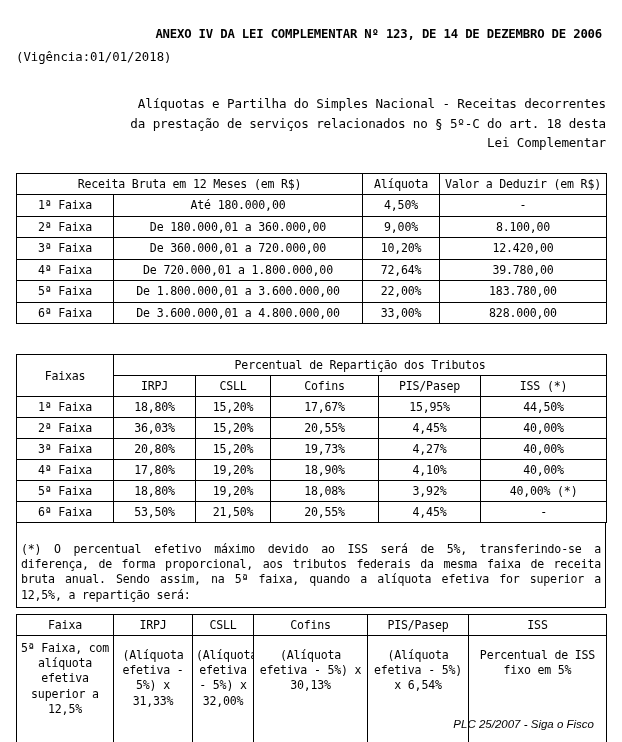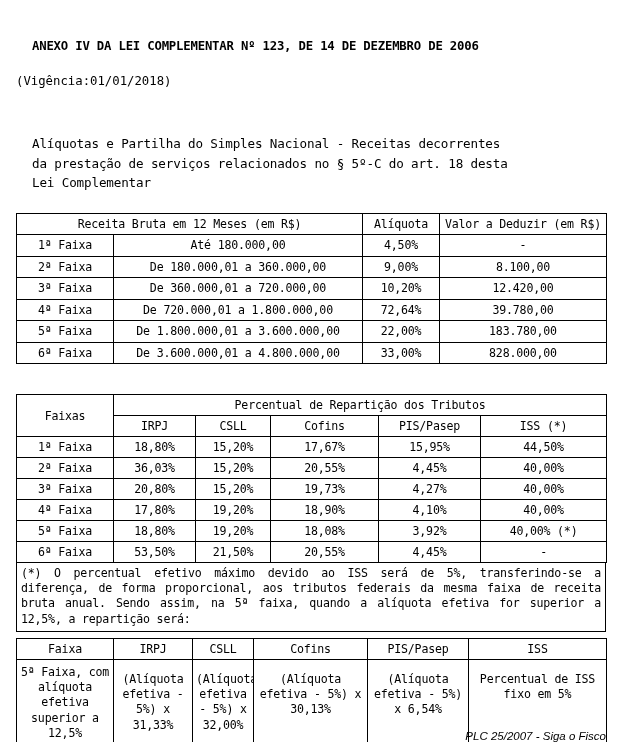--- a/index.html
+++ b/index.html
@@ -16,39 +16,39 @@
   }
   .page {
     position: relative;
     width: 622px;
     height: 742px;
     box-sizing: border-box;
     padding: 0 16px;
   }
   
   .doc-title {
-    text-align: left;
+    text-align: right;
     font-size: 12.3px;
     line-height: 19px;
     letter-spacing: -0.2px;
-    margin: 16px;
+    margin: 4px;
     padding-top: 21px;
     white-space: nowrap;
   }
   .doc-subtitle-validity {
     text-align: left;
     font-size: 12.3px;
     line-height: 19px;
     margin: 0;
   }
   .doc-subject {
-    text-align: left;
+    text-align: right;
     font-size: 12.6px;
     line-height: 19.5px;
-    margin: 16px;
+    margin: 0;
     padding-top: 27px;
     letter-spacing: -0.15px;
   }
   
   table.sheet {
     width: 590px;
     border-collapse: collapse;
     table-layout: fixed;
     font-size: 11.6px;
     line-height: 14px;
@@ -91,41 +91,41 @@
   
   .note-table {
     width: 590px;
     border-collapse: collapse;
     table-layout: fixed;
     margin-top: -1px;
   }
   .note-table td {
     border: 1px solid #000000;
     border-top: 1px solid #000000;
-    padding: 3px 4px 4px 4px;
+    padding: 19px 4px 4px 4px;
     font-size: 11.6px;
     line-height: 15.2px;
     text-align: justify;
     text-align-last: left;
     letter-spacing: -0.2px;
   }
   
   .t3 .formula-row td {
     height: 148px;
     vertical-align: top;
     padding-top: 12px;
     line-height: 15.3px;
   }
   .t3 .formula-row td.faixa-cell {
     padding-top: 5px;
   }
   
   .credit {
     position: absolute;
-    right: 16px;
+    right: 28px;
     top: 714px;
     font-family: "Liberation Sans", sans-serif;
     font-style: italic;
     font-size: 11.5px;
     color: #000000;
     white-space: nowrap;
   }
 </style>
 </head>
 <body>

